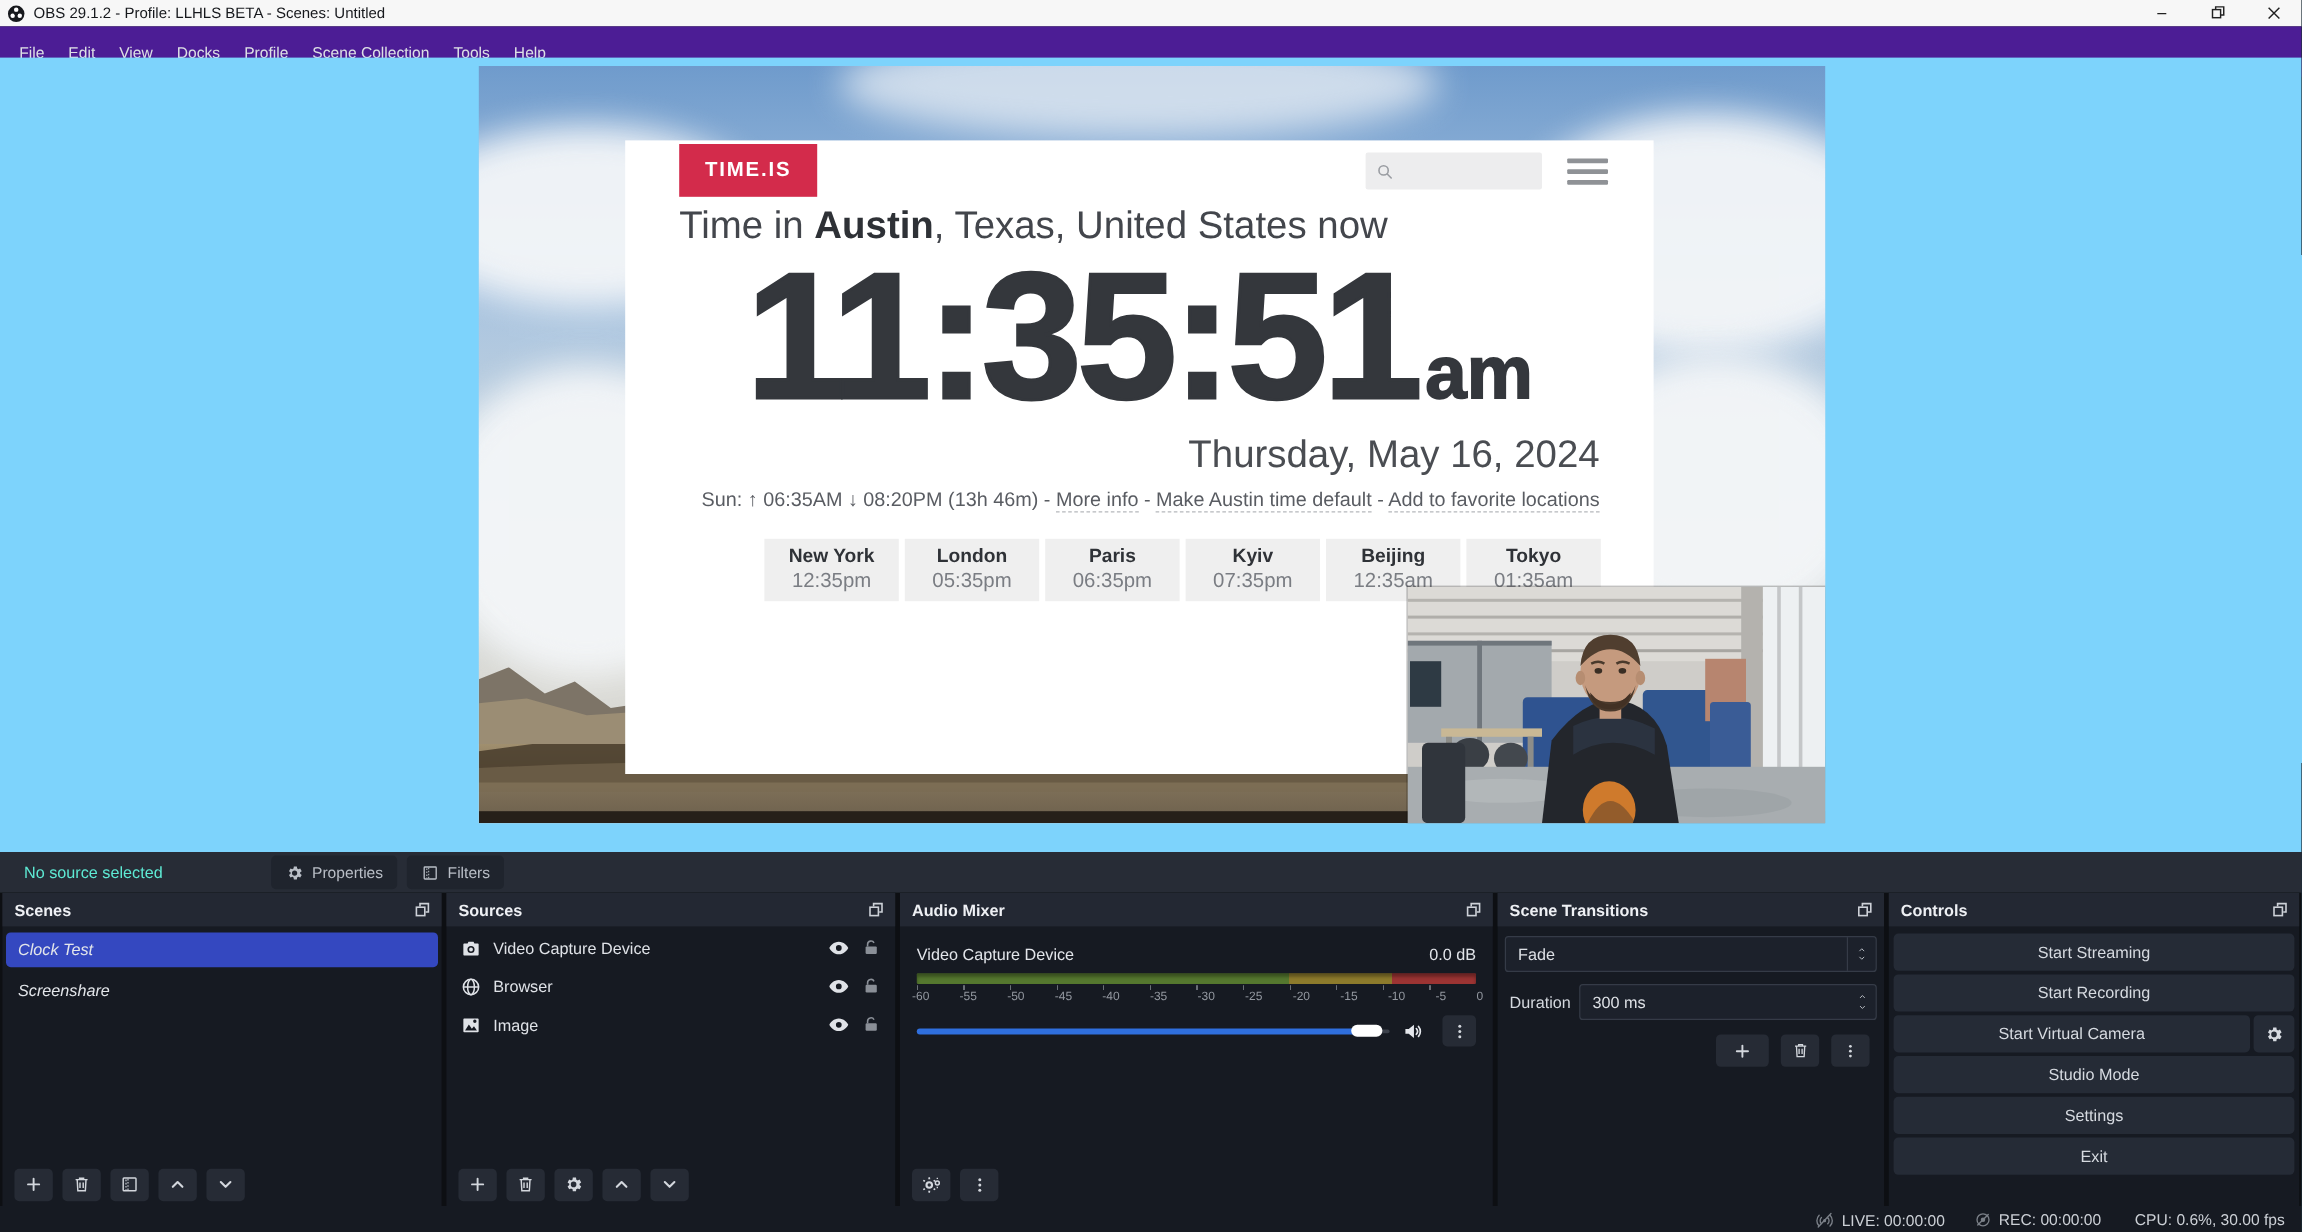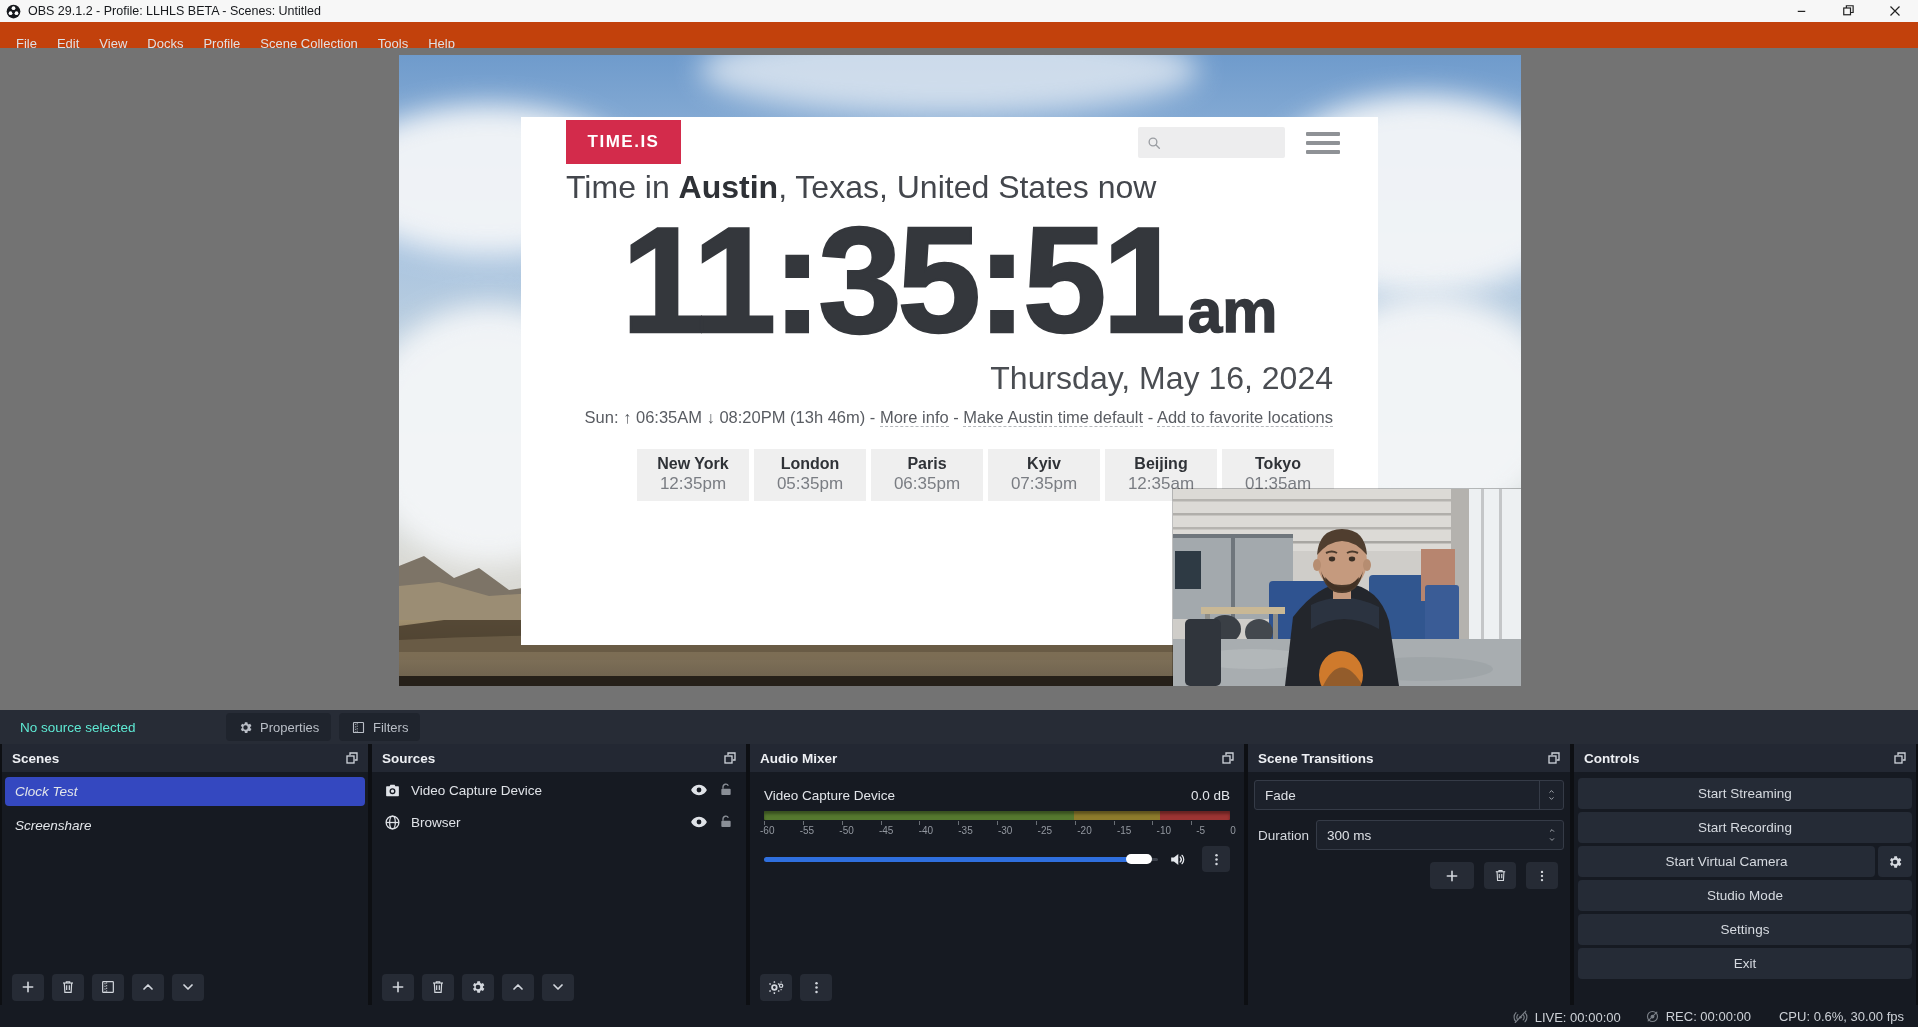--- a/index.html
+++ b/index.html
@@ -9,25 +9,25 @@
 
   
   .titlebar { position:absolute; left:0; top:0; width:100%; height:22px;
     background:#f7f7f7; display:flex; align-items:center; color:#16181c; font-size:12.5px; }
   .titlebar .logo { width:15px; height:15px; margin:0 7px 0 6px; }
   .winbtns { margin-left:auto; display:flex; height:100%; }
   .winbtn { width:46px; height:100%; display:flex; align-items:center; justify-content:center; color:#222; }
 
   
   .menubar { position:absolute; left:0; top:22px; width:100%; height:42px;
-    background:#c2410c; display:flex; align-items:center; padding-left:6px; }
+    background:#4c1d95; display:flex; align-items:center; padding-left:6px; }
   .menu-item { color:#dde0e5; font-size:13px; padding:4px 10px; cursor:default; }
 
   
-  .preview { position:absolute; left:0; top:48px; width:100%; height:662px; background:#737373; }
+  .preview { position:absolute; left:0; top:48px; width:100%; height:662px; background:#7dd3fc; }
   .canvas { position:absolute; left:399px; top:7px; width:1122px; height:631px; overflow:hidden;
     background:linear-gradient(#6f9bcc, #a9c4e0 30%, #cfd9dd 62%, #d9d9d4 80%); }
   .cloud { position:absolute; background:#f4f6f8; border-radius:50%; filter:blur(14px); opacity:.95; }
   .c1 { left:-60px; top:50px; width:300px; height:150px; }
   .c2 { left:-40px; top:250px; width:260px; height:260px; }
   .c3 { right:-60px; top:40px; width:320px; height:200px; }
   .c4 { right:-40px; top:240px; width:260px; height:230px; }
   .c5 { left:300px; top:-30px; width:500px; height:90px; opacity:.7; }
   .desert { position:absolute; left:0; bottom:0; width:100%; height:86px; }
   .mountains { position:absolute; left:0; bottom:66px; width:150px; height:64px; }
@@ -552,20 +552,38 @@
               <svg width="18" height="18">
                 <use href="#i-eye"></use>
               </svg>
             </span>
           <span class="ic dim">
               <svg width="16" height="16">
                 <use href="#i-lock"></use>
               </svg>
             </span>
         </div>
+        <div class="src-row">
+          <span class="ic">
+              <svg width="17" height="17">
+                <use href="#i-image"></use>
+              </svg>
+            </span>
+          <span class="lbl">Image</span>
+          <span class="ic">
+              <svg width="18" height="18">
+                <use href="#i-eye"></use>
+              </svg>
+            </span>
+          <span class="ic dim">
+              <svg width="16" height="16">
+                <use href="#i-lock"></use>
+              </svg>
+            </span>
+        </div>
       </div>
       <div class="ptools">
         <div class="tbtn">
             <span class="ic">
               <svg width="16" height="16">
                 <use href="#i-plus"></use>
               </svg>
             </span>
           </div>
         <div class="tbtn">

